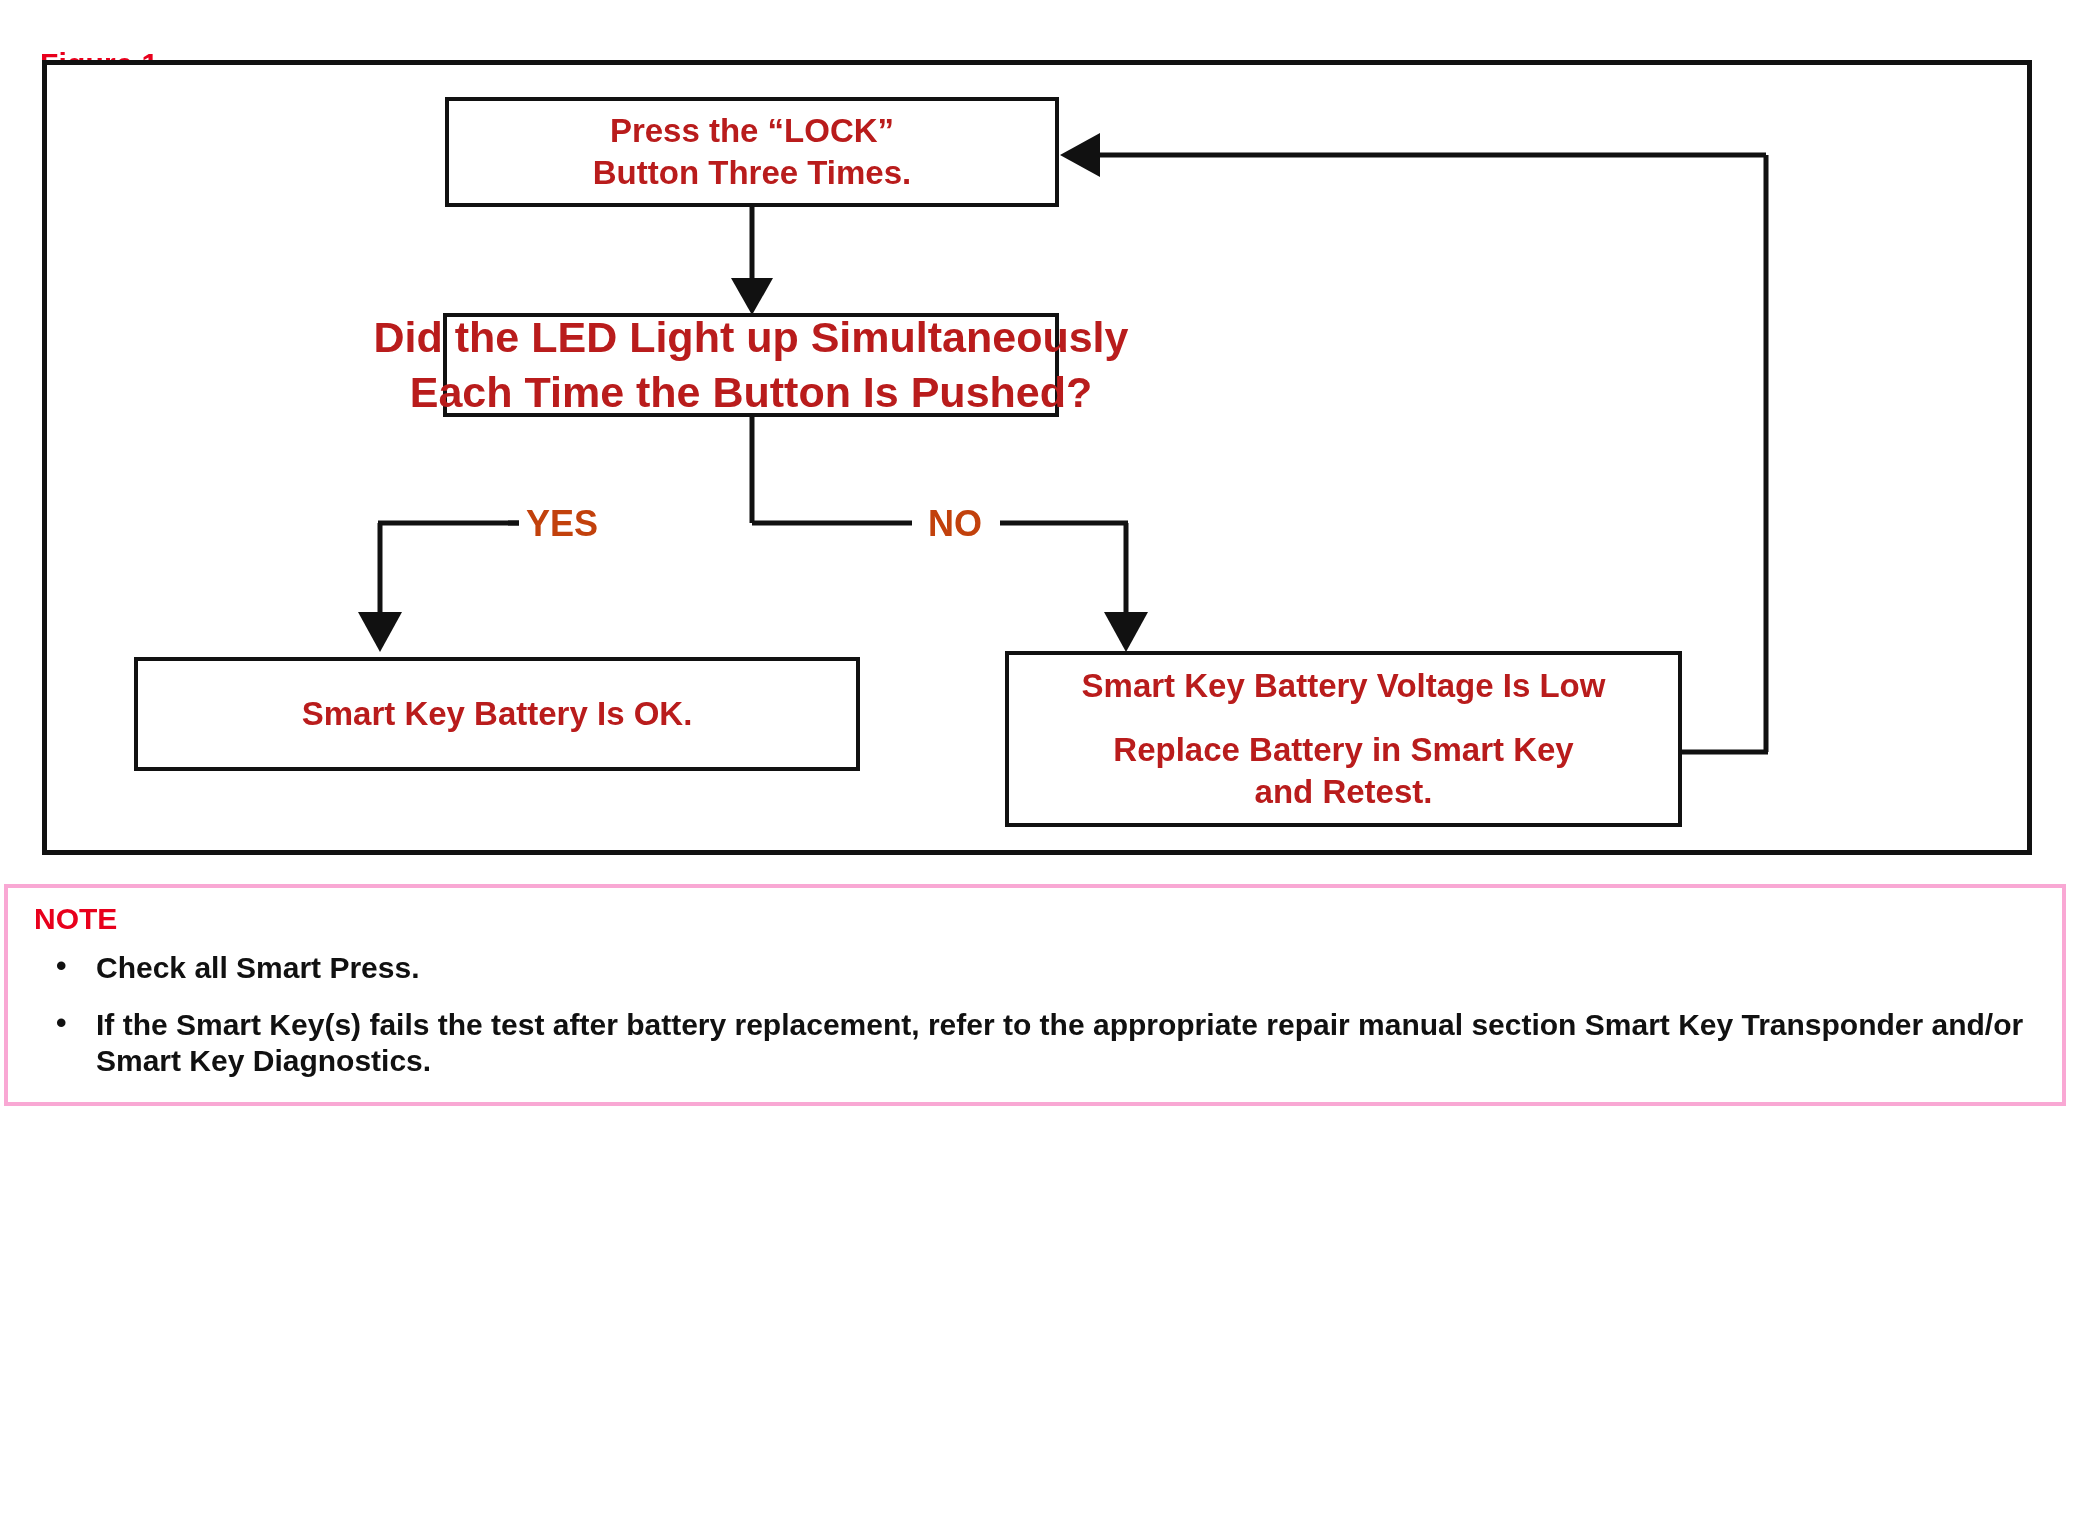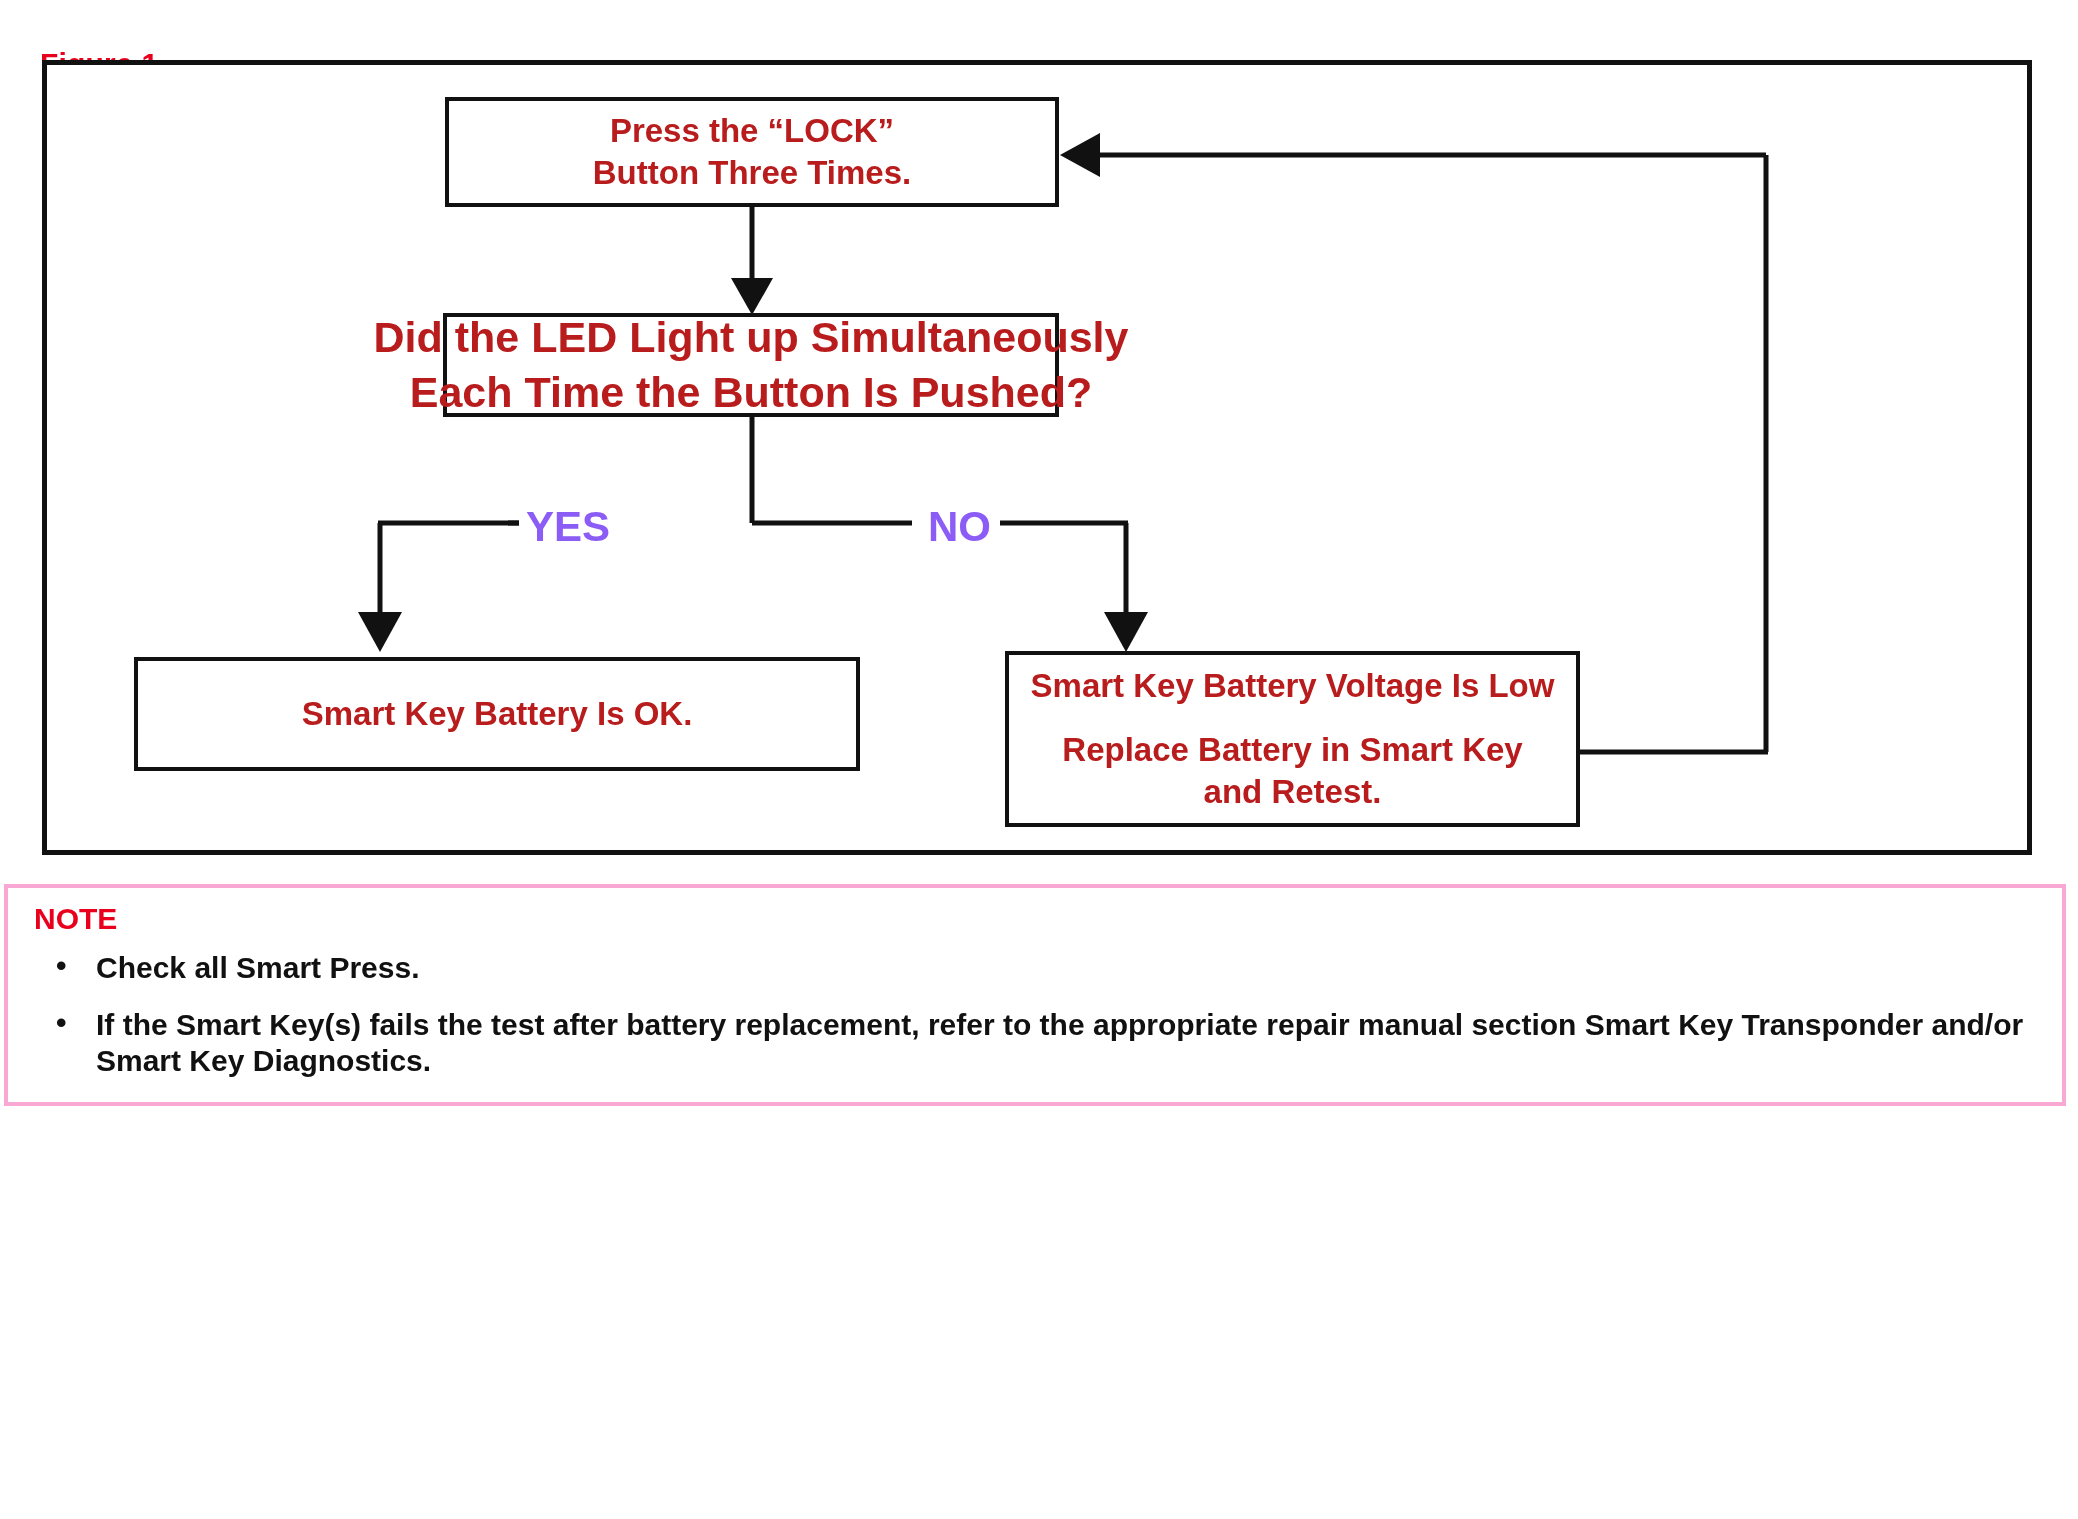--- a/index.html
+++ b/index.html
@@ -82,33 +82,33 @@
     line-height: 1.28;
   }
   #box-ok {
     left: 134px; top: 657px;
     width: 726px; height: 114px;
     font-size: 33px;
     line-height: 1.28;
   }
   #box-low {
     left: 1005px; top: 651px;
-    width: 575px; height: 176px;
+    width: 677px; height: 176px;
     font-size: 33px;
     line-height: 1.28;
   }
   #box-low .line.spacer {
     height: 22px;
   }
   
   .branch-label {
     position: absolute;
-    font-size: 42px;
-    font-weight: bold;
-    color: #8b5cf6;
+    font-size: 36px;
+    font-weight: bold;
+    color: #c2410c;
     background: #ffffff;
     padding: 0 7px;
     font-family: "Liberation Sans", sans-serif;
     line-height: 1;
   }
   #label-yes { left: 519px; top: 506px; }
   #label-no  { left: 921px; top: 506px; }
 
   
   #note-panel {

